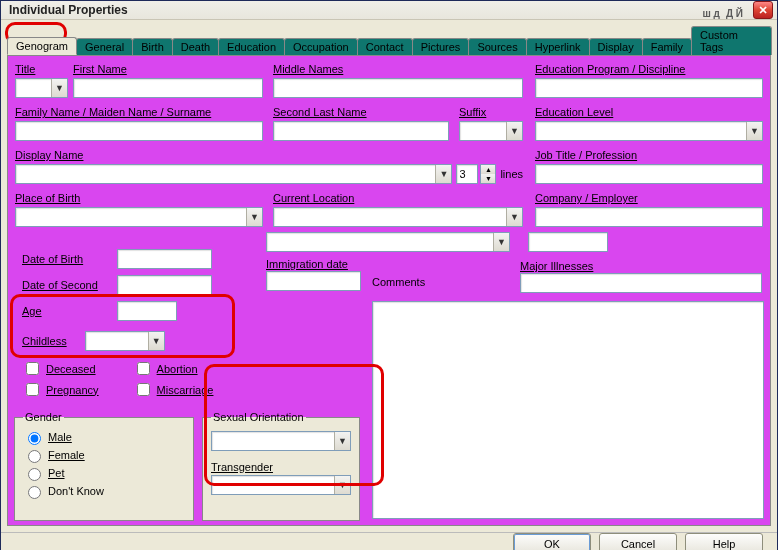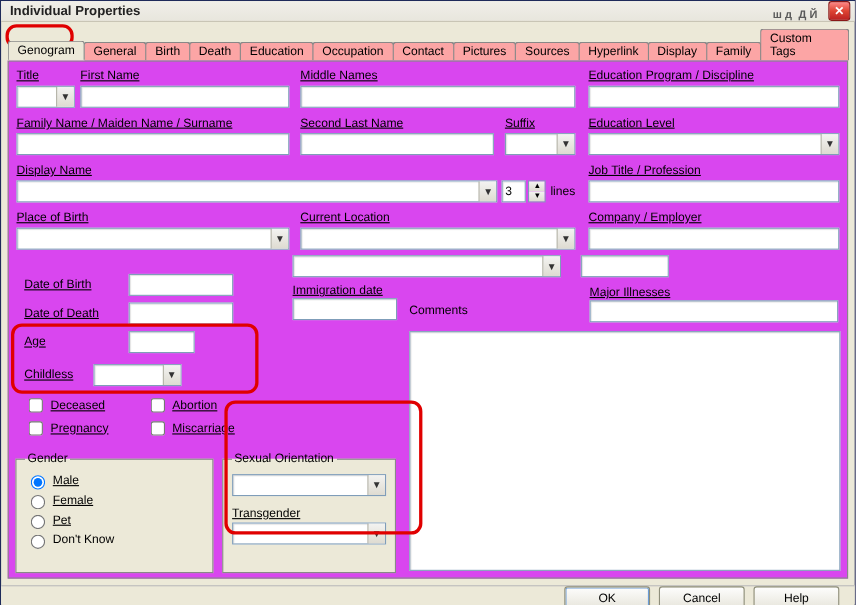--- a/index.html
+++ b/index.html
@@ -52,21 +52,21 @@
   }
   .tab-strip {
     display:flex;
     align-items:flex-end;
     padding: 6px 6px 0 6px;
     gap: 0;
   }
   .tab {
     border: 1px solid #888;
     border-bottom: none;
-    background: #fca5a5;
+    background: #0f766e;
     padding: 2px 8px;
     font-size: 11px;
     border-radius: 3px 3px 0 0;
     margin-right: -1px;
     position: relative;
     cursor: default;
   }
   .tab.selected {
     background: #ece9d8;
     border-bottom: 1px solid #ece9d8;
@@ -402,21 +402,21 @@
 
     <div style="display:flex; gap:10px; margin-top:0;">
 
       <div style="width:346px;">
         <div class="left-stack">
           <div class="row">
             <span class="lbl">Date of Birth</span>
             <input class="text-input small-input" style="">
           </div>
           <div class="row">
-            <span class="lbl">Date of Death</span>
+            <span class="lbl">Date of Second</span>
             <input class="text-input small-input" style="">
           </div>
           <div class="row">
             <span class="lbl">Age</span>
             <input class="text-input small-input2" style="">
           </div>
         </div>
 
         <div style="position:relative; padding:4px 6px 2px 8px; margin-top:2px;">
           <div style="display:flex;align-items:center;gap:18px;">
@@ -488,21 +488,21 @@
       <div class="select-like">
           <span class="sel-arrow">▼</span>
         </div>
       <div class="field-label" style="margin-top:6px">Immigration date</div>
       <input class="text-input small-input" style="">
     </div>
 
     <div style="position:absolute; left:520px; top:176px; width:80px;">
       <input class="text-input" style="width: 80px;">
     </div>
-    <div style="position:absolute; left:528px; top:204px; right:8px;">
+    <div style="position:absolute; left:512px; top:204px; right:8px;">
       <div class="field-label">Major Illnesses</div>
       <input class="text-input" style="width: 100%;">
     </div>
 
     <div class="comments-box">
       <span class="lbl">Comments</span>
       <textarea style=""></textarea>
     </div>
 
     <div class="hl-box" style="left:2px; top:238px; width:225px; height:64px;"></div>

